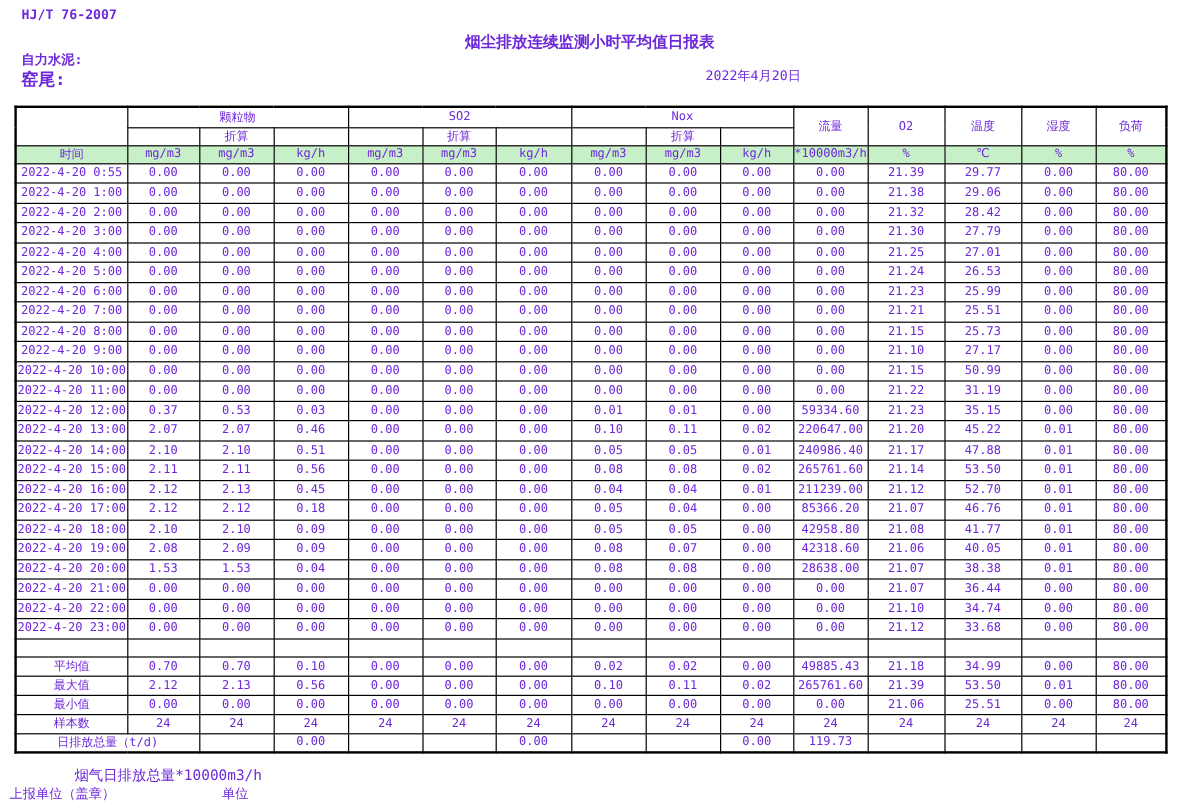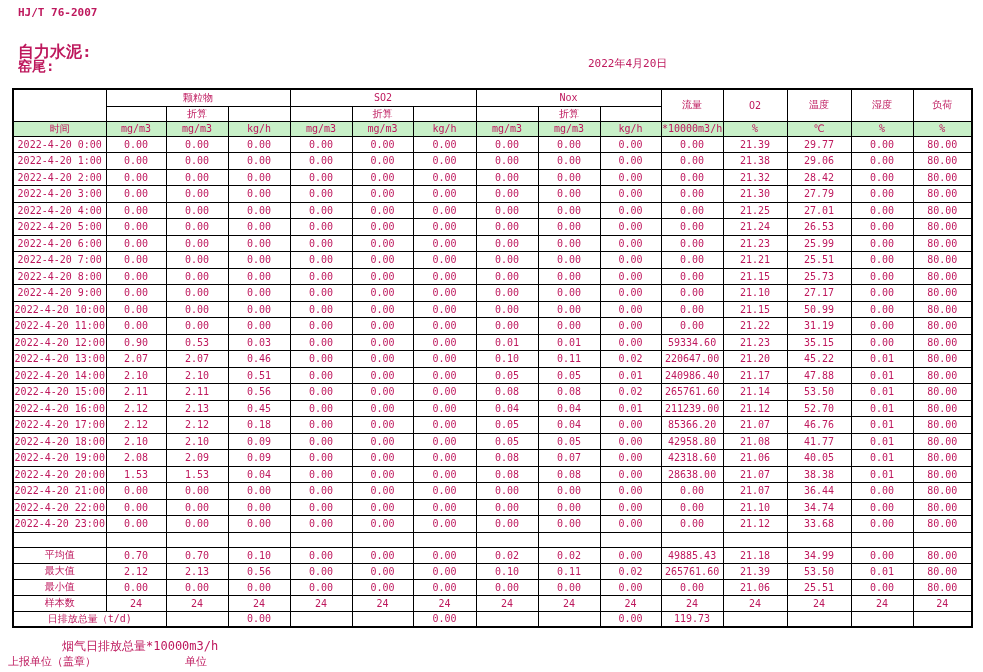--- a/index.html
+++ b/index.html
@@ -1,23 +1,23 @@
 <!DOCTYPE html>
 <html style="--header-green: #c8f0c8;"><head>
 <meta charset="utf-8">
 <style>
   html,body{margin:0;padding:0;background:#fff;}
   .page{
     position:relative;width:983px;height:672px;background:#ffffff;
-    font-family:"DejaVu Sans Mono","DejaVu Sans",monospace;color:#be185d;
+    font-family:"DejaVu Sans Mono","DejaVu Sans",monospace;color:#6d28d9;
     overflow:hidden;
   }
   .doc-code{position:absolute;left:18px;top:6px;font-size:11px;font-weight:bold;}
   .title{position:absolute;left:0;top:26px;width:983px;text-align:center;font-size:13px;font-weight:bold;}
-  .company{position:absolute;left:18px;top:42px;font-size:16px;font-weight:bold;}
+  .company{position:absolute;left:18px;top:42px;font-size:11px;font-weight:bold;}
   .site{position:absolute;left:18px;top:58px;font-size:14px;font-weight:bold;}
   .date{position:absolute;left:588px;top:56px;font-size:11px;}
   table.report{
     position:absolute;left:12px;top:88px;width:959px;
     border-collapse:collapse;table-layout:fixed;
     border:2px solid #000;
   }
   table.report td{
     border:1px solid #000;font-size:10px;text-align:center;vertical-align:middle;
     padding:0;white-space:nowrap;overflow:hidden;
@@ -33,20 +33,21 @@
   td.left{text-align:left;padding-left:3px;margin-top:32px;}
   .footer-line1{position:absolute;left:24px;top:638px;font-size:12px;margin-left:38px;}
   .footer-line2{position:absolute;left:8px;top:654px;font-size:11px;}
   .footer-unit{position:absolute;left:185px;top:654px;font-size:11px;text-align:right;}
 </style>
 </head>
 <body>
 
 <div class="page">
   <div class="doc-code">HJ/T  76-2007</div>
+  <div class="title">烟尘排放连续监测小时平均值日报表</div>
   <div class="company">自力水泥:</div>
   <div class="site">窑尾:</div>
   <div class="date">2022年4月20日</div>
 
   <table class="report">
     <colgroup>
       <col style="width:93px">
         <col style="width:60px">
         <col style="width:62px">
         <col style="width:62px">
@@ -98,21 +99,21 @@
         <td class="green">kg/h</td>
         <td class="green">*10000m3/h</td>
         <td class="green">%</td>
         <td class="green">℃</td>
         <td class="green">%</td>
         <td class="green">%</td>
       </tr>
     </thead>
     <tbody id="data-body">
         <tr class="data">
-          <td>2022-4-20 0:00</td>
+          <td>2022-4-20 0:55</td>
           <td>0.00</td>
           <td>0.00</td>
           <td>0.00</td>
           <td>0.00</td>
           <td>0.00</td>
           <td>0.00</td>
           <td>0.00</td>
           <td>0.00</td>
           <td>0.00</td>
           <td>0.00</td>
@@ -303,21 +304,21 @@
           <td>0.00</td>
           <td>0.00</td>
           <td>0.00</td>
           <td>21.22</td>
           <td>31.19</td>
           <td>0.00</td>
           <td>80.00</td>
         </tr>
         <tr class="data">
           <td>2022-4-20 12:00</td>
-          <td>0.90</td>
+          <td>0.37</td>
           <td>0.53</td>
           <td>0.03</td>
           <td>0.00</td>
           <td>0.00</td>
           <td>0.00</td>
           <td>0.01</td>
           <td>0.01</td>
           <td>0.00</td>
           <td>59334.60</td>
           <td>21.23</td>

